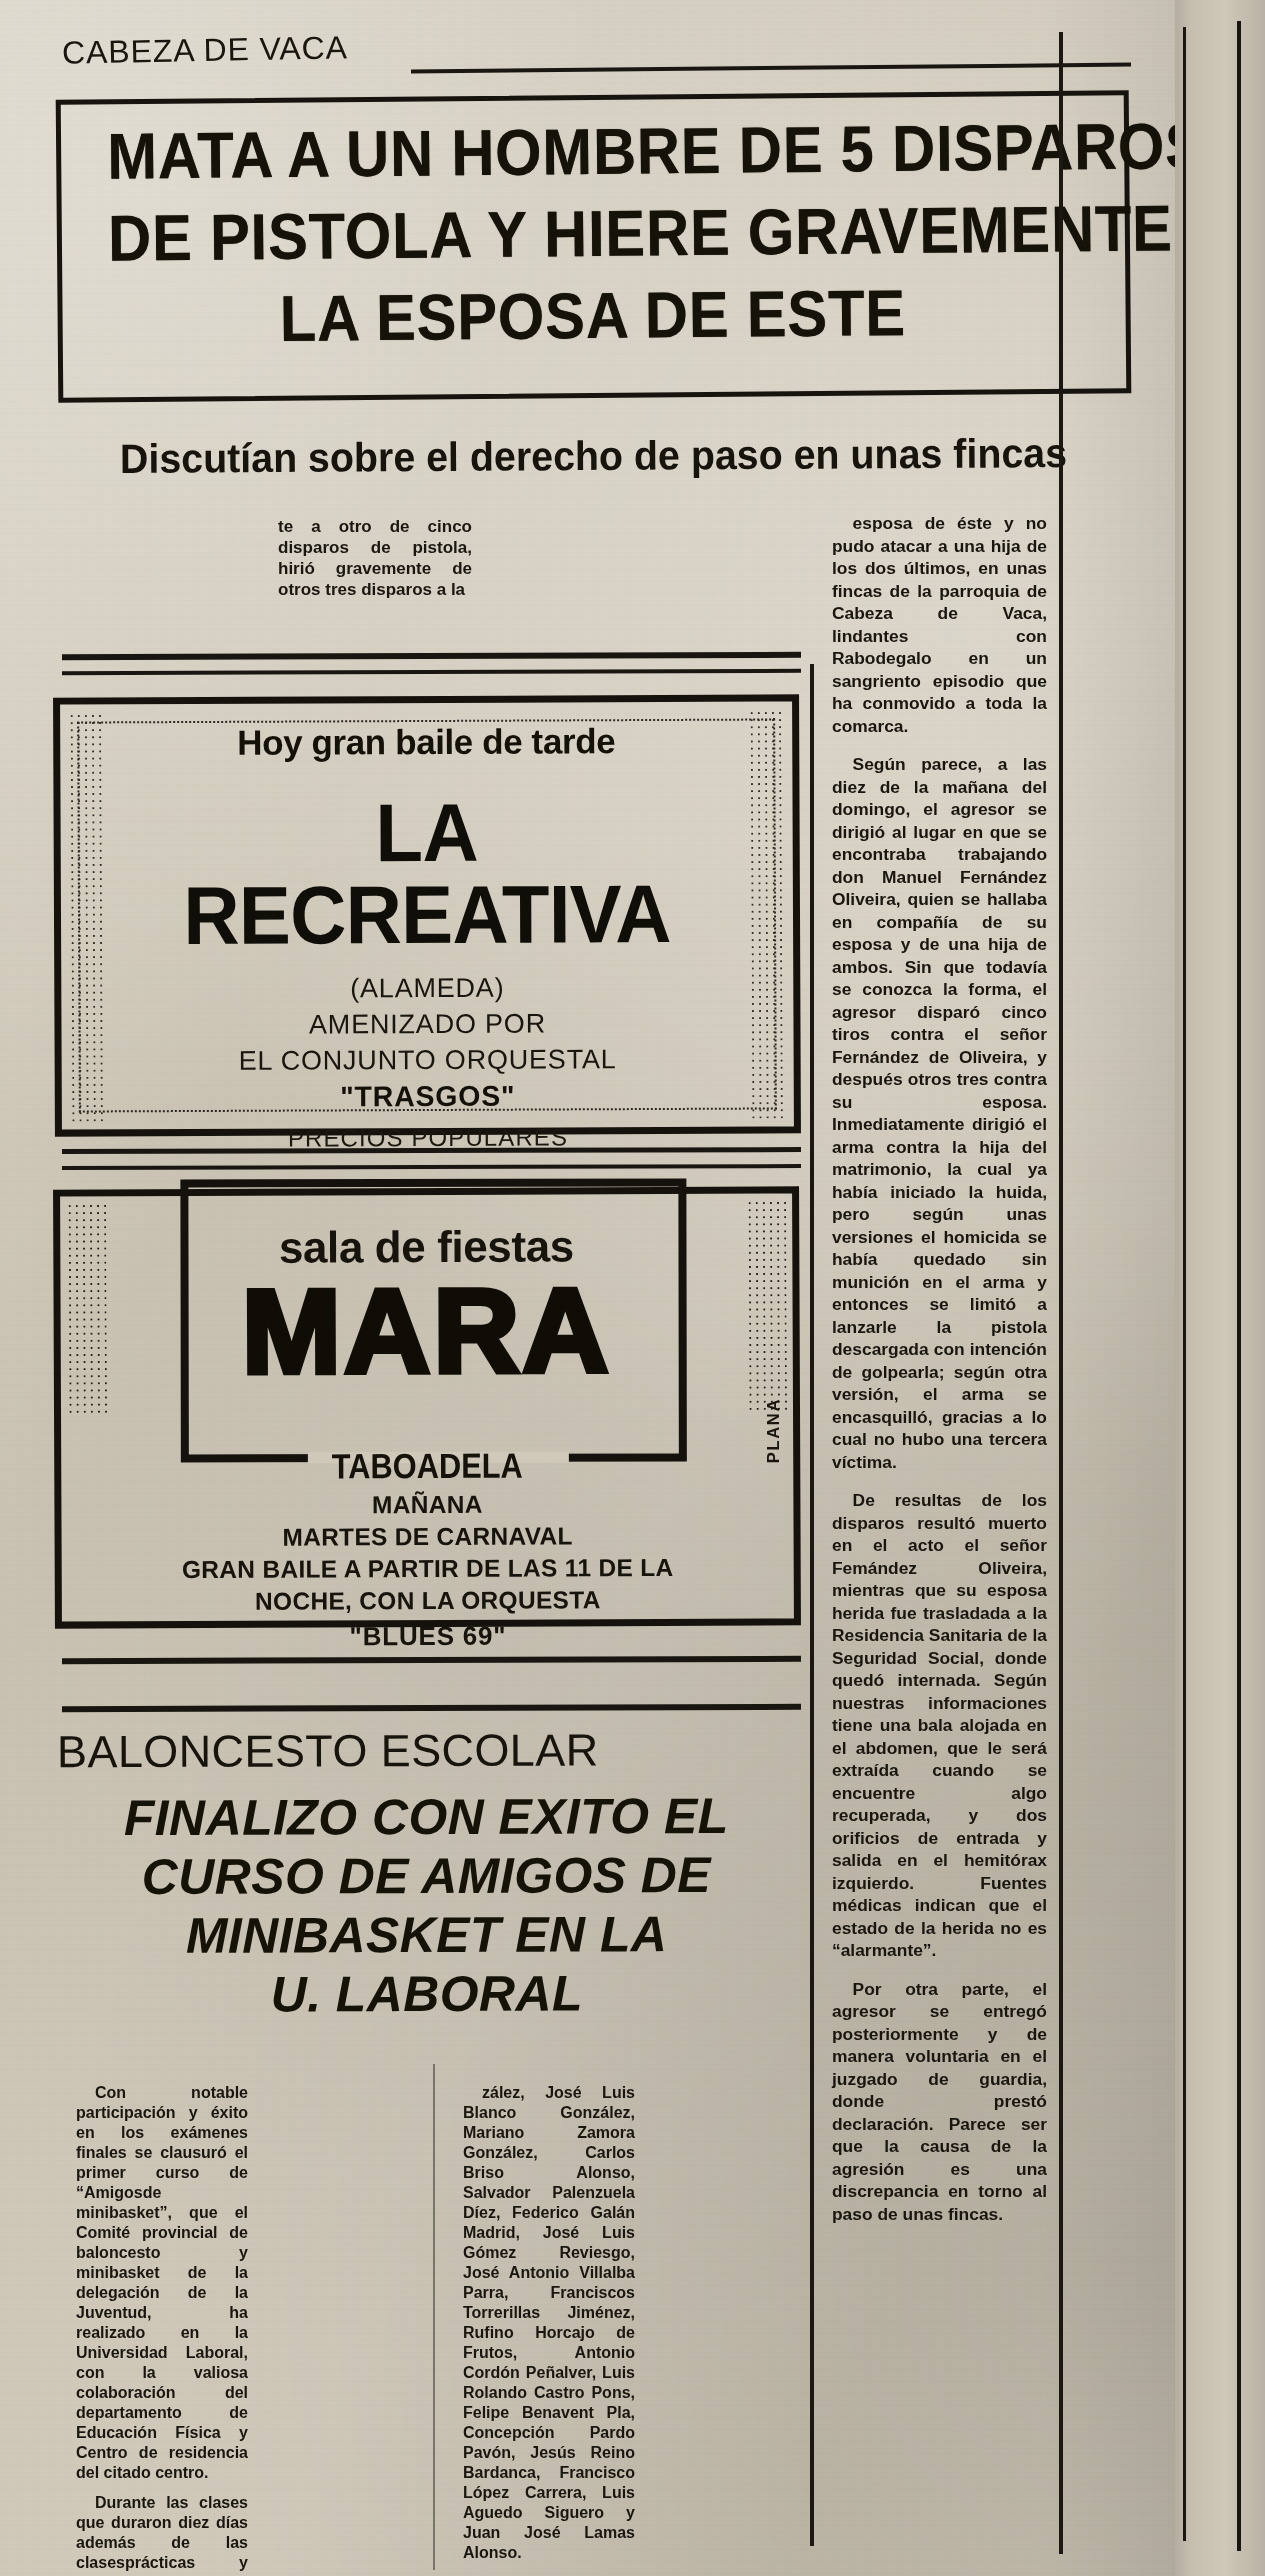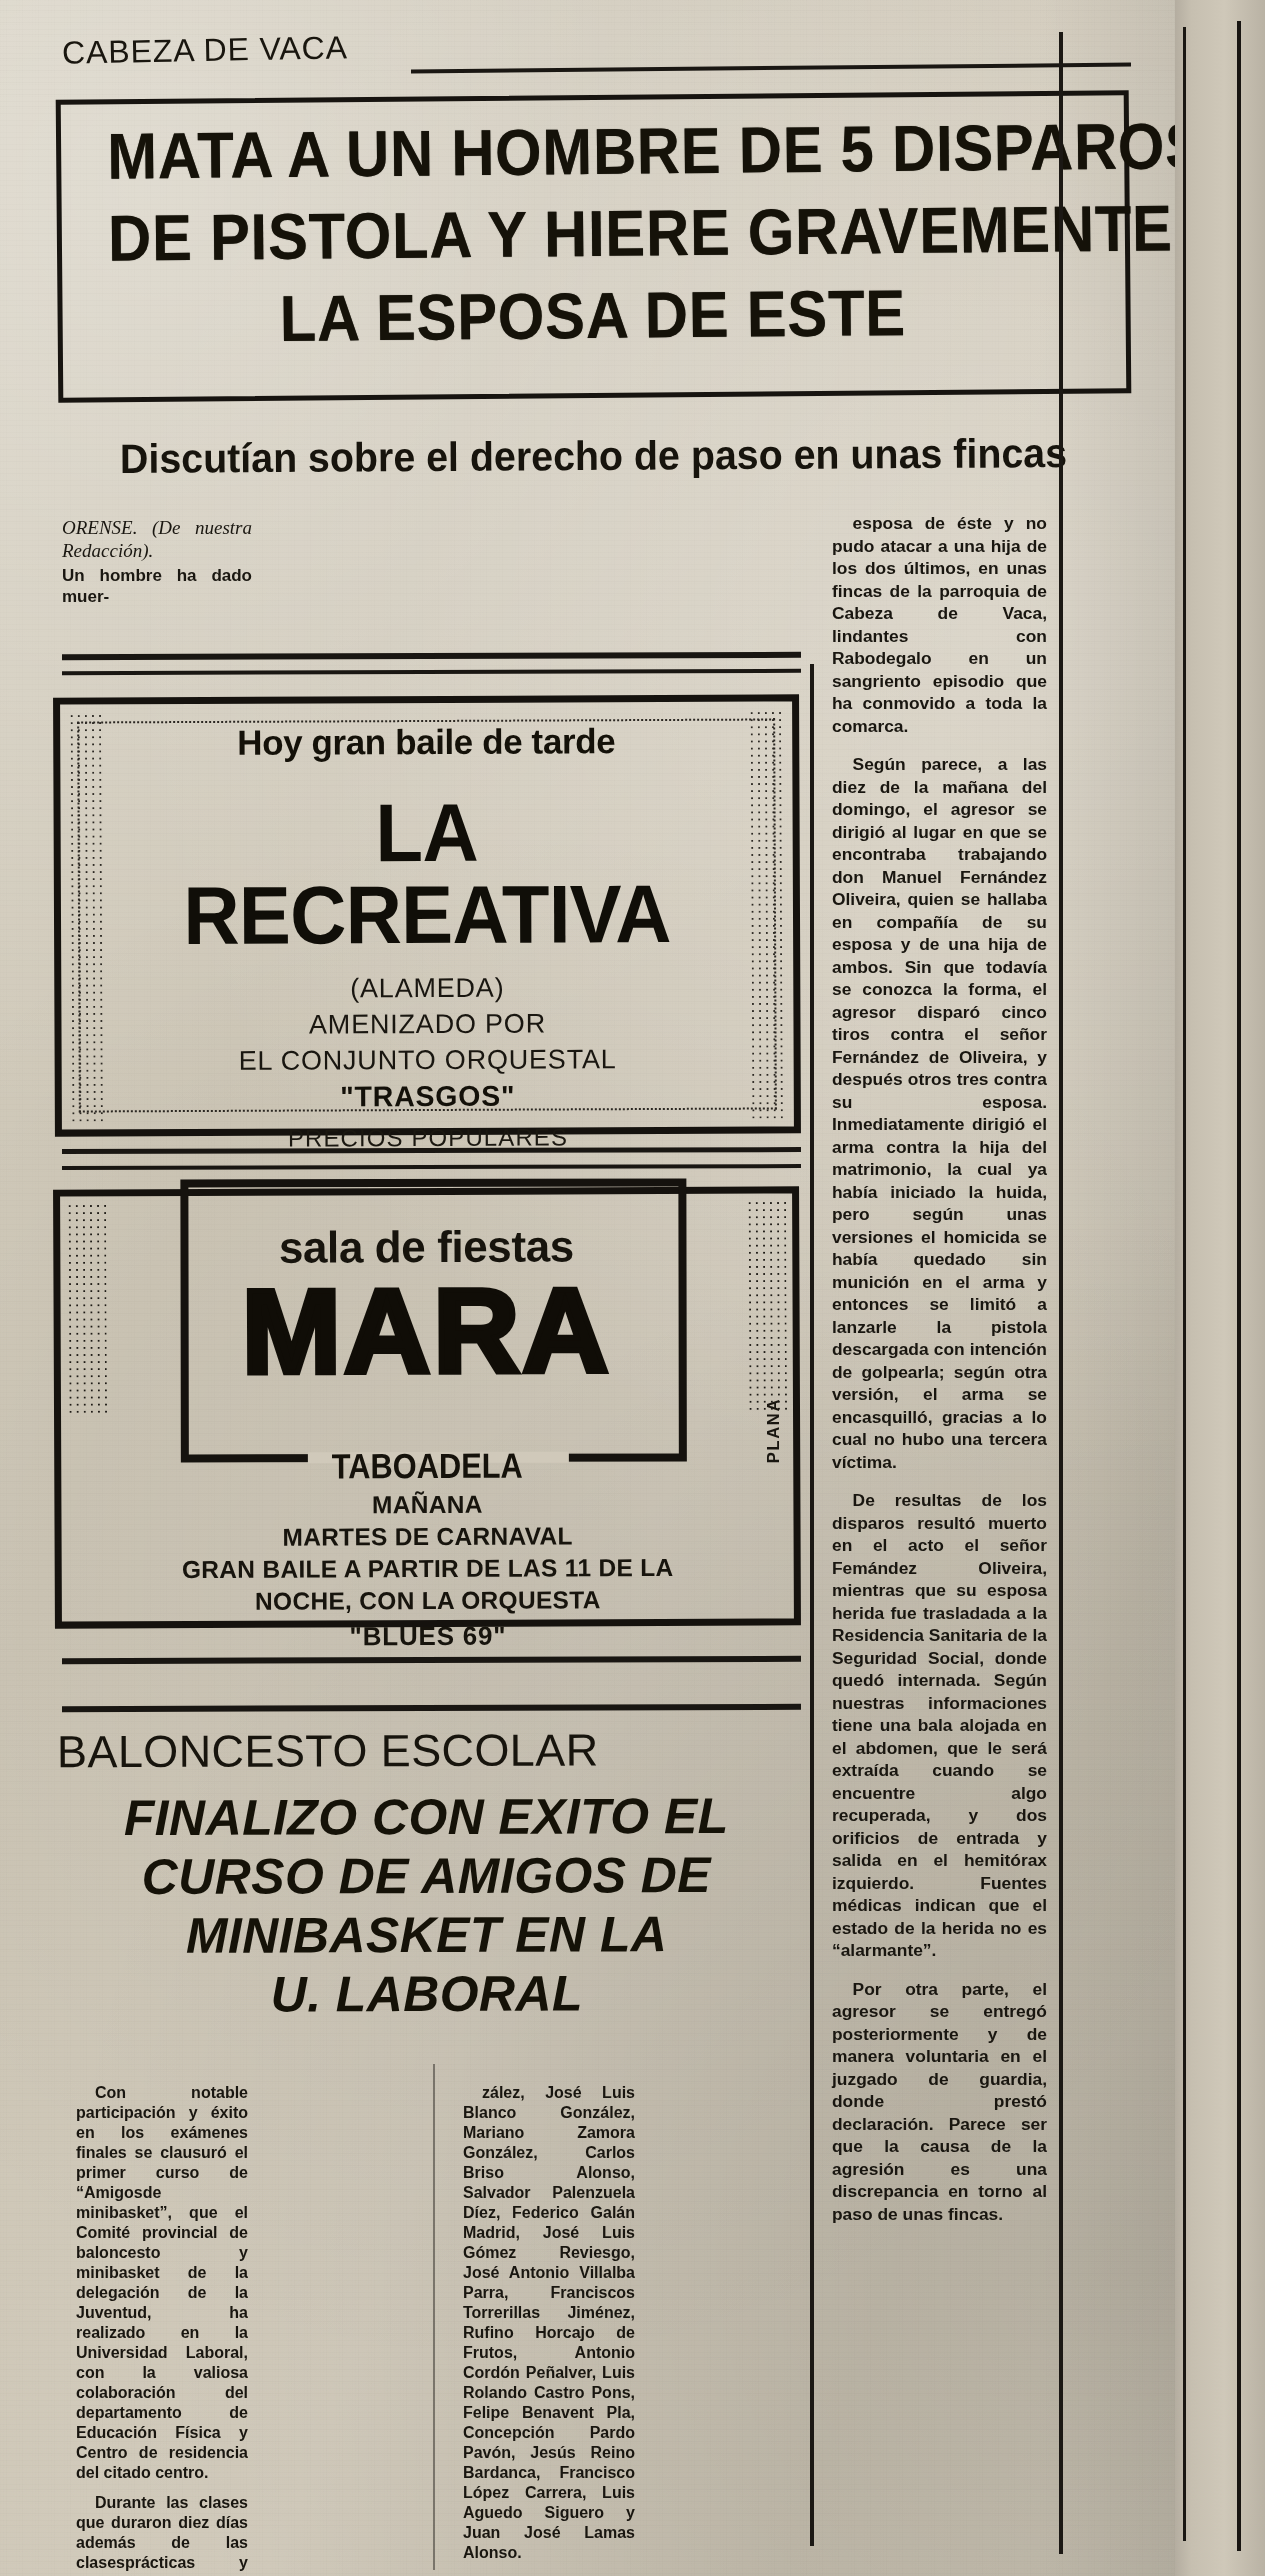--- a/index.html
+++ b/index.html
@@ -419,23 +419,22 @@
 
     <div class="headline-box"></div>
     <div class="headline-lines">
       <div class="hl l1">MATA A UN HOMBRE DE 5 DISPAROS</div>
       <div class="hl l2">DE PISTOLA Y HIERE GRAVEMENTE A</div>
       <div class="hl l3">LA ESPOSA DE ESTE</div>
     </div>
 
     <div class="subhead">Discutían sobre el derecho de paso en unas fincas</div>
 
-    <div class="lede lede-c1">
-      <span class="ital">ORENSE. (De nuestra Redacción).</span>
-      <p>Un hombre ha dado muer-</p>
+    <div class="lede lede-c2">
+      <p>te a otro de cinco disparos de pistola, hirió gravemente de otros tres disparos a la</p>
     </div>
 
     <div class="hrule hr-1"></div>
     <div class="hrule hr-2"></div>
     <div class="hrule hr-3"></div>
     <div class="hrule hr-4"></div>
     <div class="hrule hr-5"></div>
     <div class="hrule hr-6"></div>
     <div class="vrule vrule-a"></div>
     <div class="vrule vrule-b"></div>

